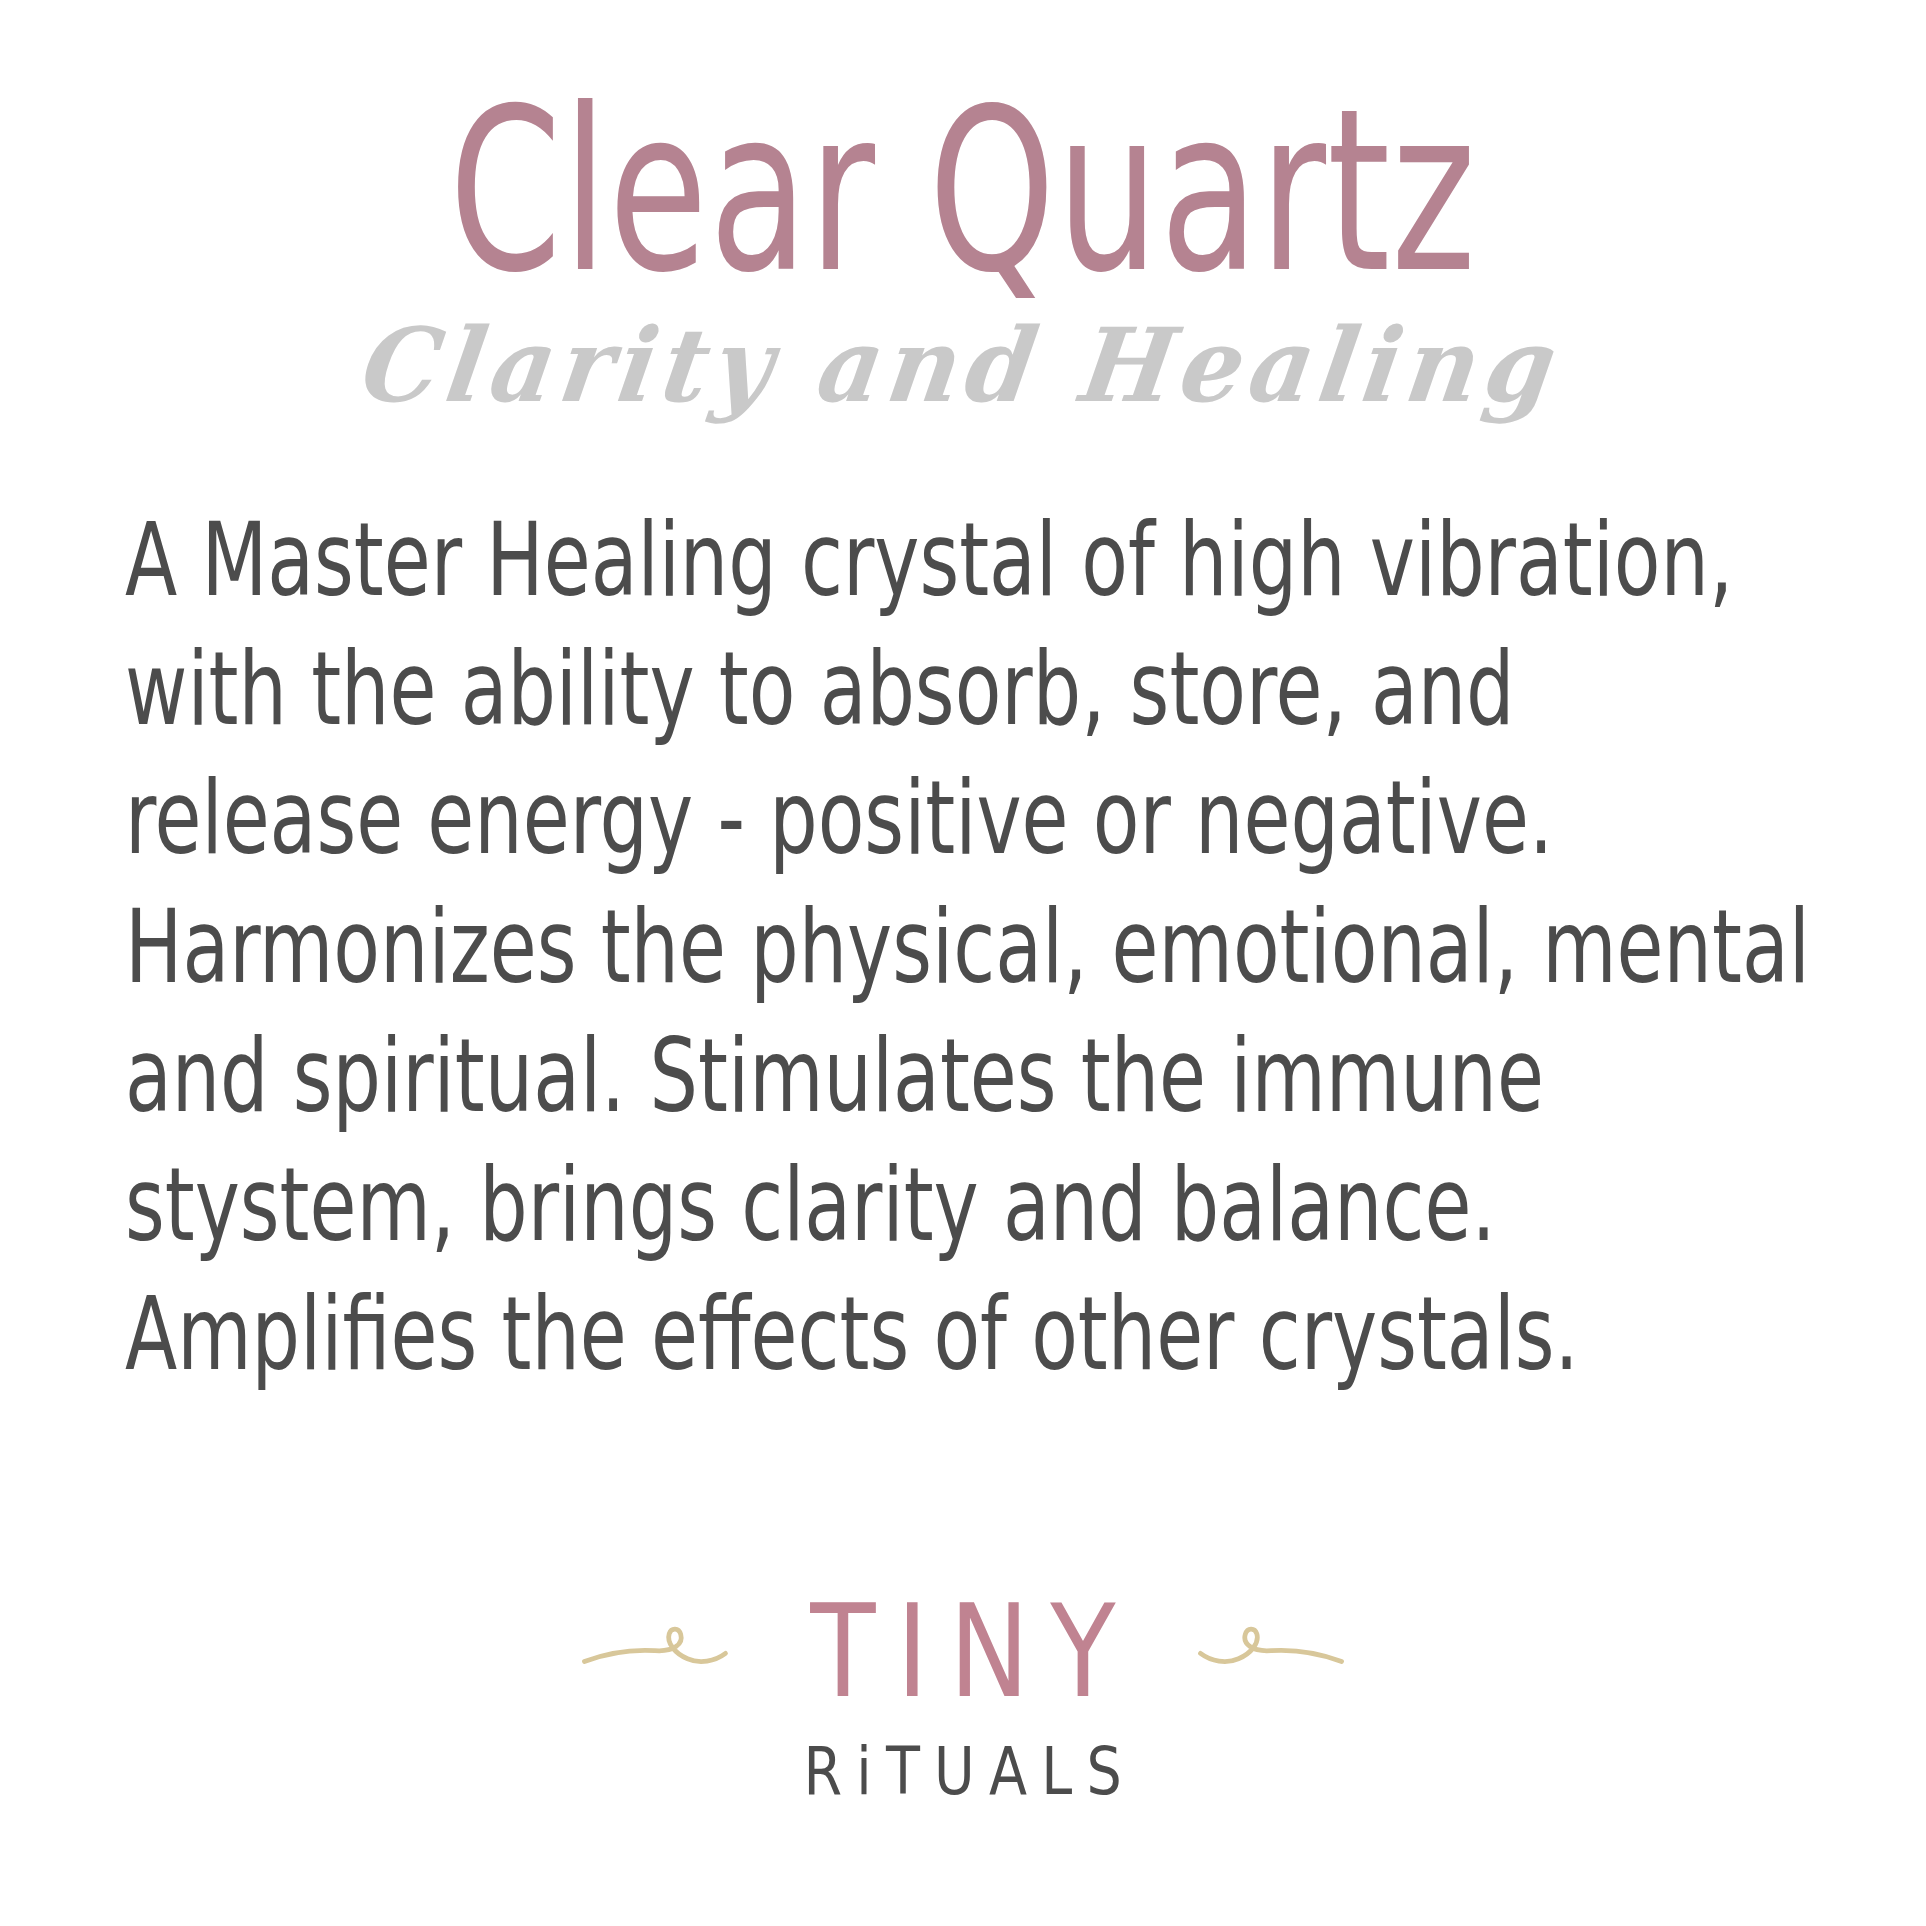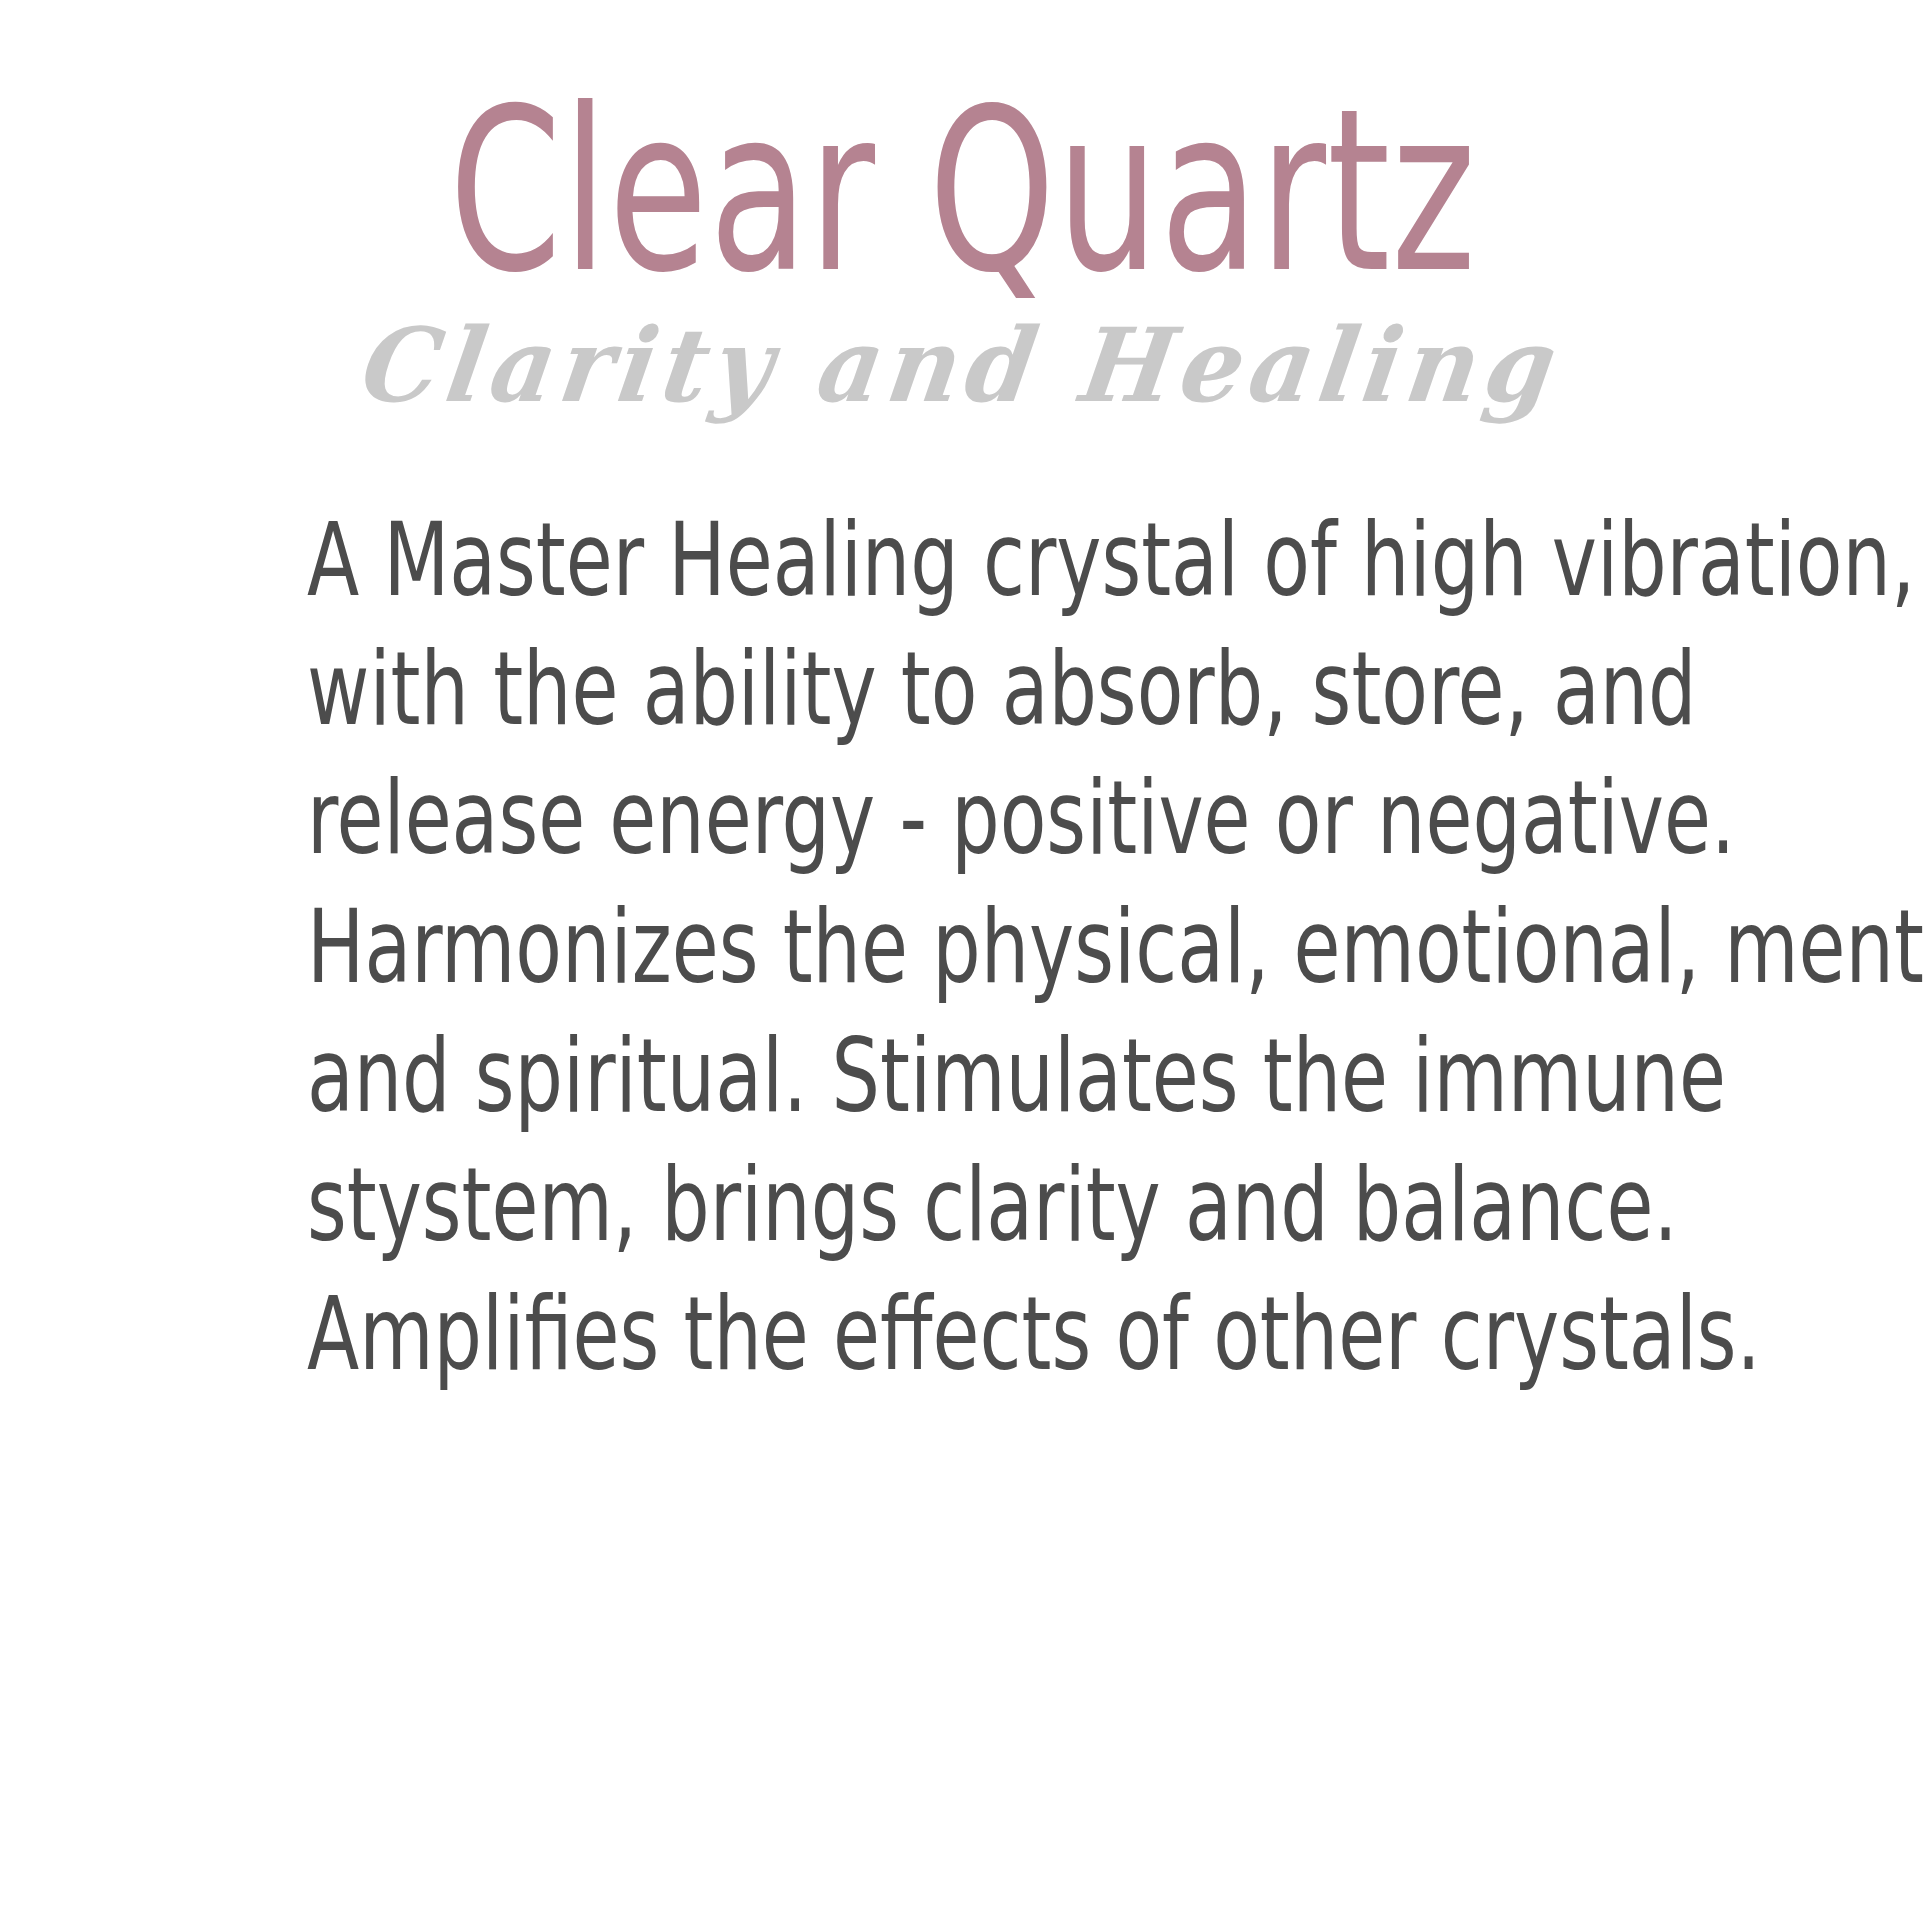--- a/index.html
+++ b/index.html
@@ -11,21 +11,20 @@
 
   .card {
     position: relative;
     width: 1926px;
     height: 1926px;
     background: #ffffff;
     overflow: hidden;
     font-family: "Liberation Sans", sans-serif;
     display: flex;
     flex-direction: column;
-    align-items: center;
     box-sizing: border-box;
   }
 
   
   .title-block {
     width: 100%;
     text-align: center;
     margin-top: 80px;
   }
 
@@ -154,15 +153,38 @@
   <div class="body-block">
     <span class="body-line">A Master Healing crystal of high vibration,</span>
     <span class="body-line">with the ability to absorb, store, and</span>
     <span class="body-line">release energy - positive or negative.</span>
     <span class="body-line">Harmonizes the physical, emotional, mental</span>
     <span class="body-line">and spiritual. Stimulates the immune</span>
     <span class="body-line">stystem, brings clarity and balance.</span>
     <span class="body-line">Amplifies the effects of other crystals.</span>
   </div>
 
+  <div class="logo-block">
+
+    <div class="logo-row">
+
+      <span class="flourish-wrap">
+        <svg class="flourish" viewBox="0 0 230 120" fill="none" xmlns="http://www.w3.org/2000/svg" aria-hidden="true">
+          <path d="M8 74 C40 62, 78 56, 112 58 C140 60, 154 48, 150 34 C147 24, 136 24, 133 33 C129 46, 141 62, 160 70 C178 78, 200 74, 216 62" stroke="#d8c79a" stroke-width="7" stroke-linecap="round" fill="none"></path>
+        </svg>
+      </span>
+
+      <span class="logo-wordmark">TINY</span>
+
+      <span class="flourish-wrap">
+        <svg class="flourish right" viewBox="0 0 230 120" fill="none" xmlns="http://www.w3.org/2000/svg" aria-hidden="true">
+          <path d="M8 74 C40 62, 78 56, 112 58 C140 60, 154 48, 150 34 C147 24, 136 24, 133 33 C129 46, 141 62, 160 70 C178 78, 200 74, 216 62" stroke="#d8c79a" stroke-width="7" stroke-linecap="round" fill="none"></path>
+        </svg>
+      </span>
+
+    </div>
+
+    <span class="logo-sub">RiTUALS</span>
+
+  </div>
 
 </div>
 
 
 </body></html>

